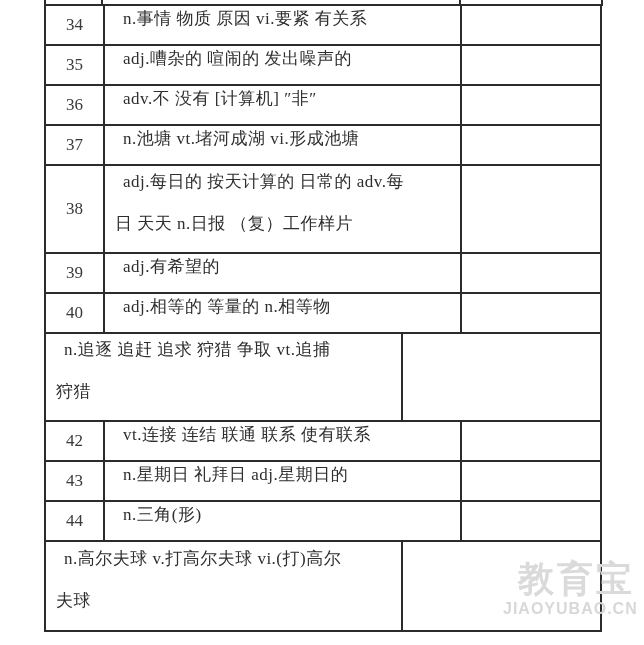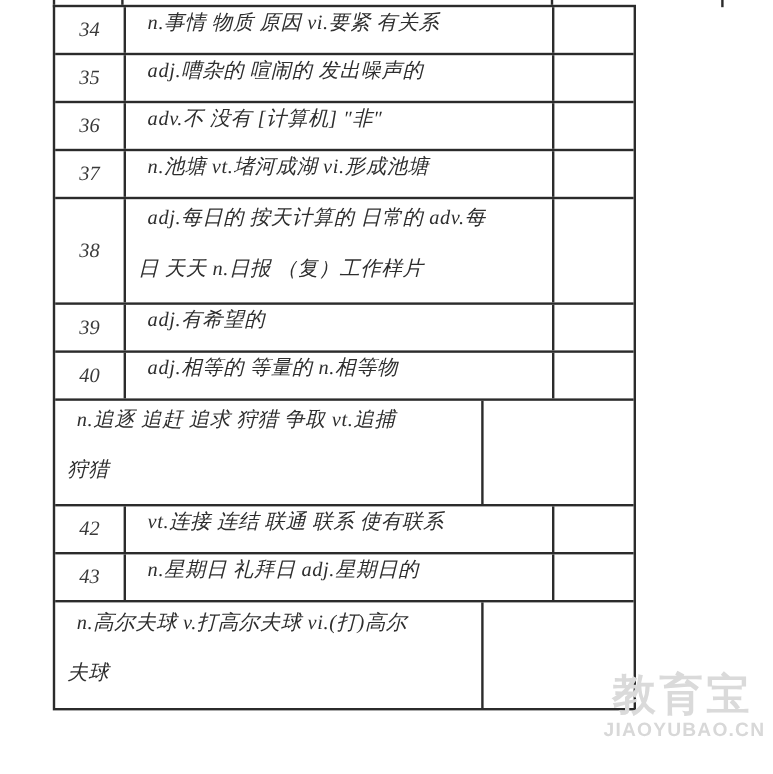--- a/index.html
+++ b/index.html
@@ -11,25 +11,24 @@
     font-family:"Liberation Serif","DejaVu Serif",serif;
     color:#333;
   }
   
   .stub{
     position:absolute;top:0;height:6px;width:2px;background:#2b2b2b;
   }
   .stub.s1{left:44px}.stub.s2{left:101px}.stub.s3{left:459px}.stub.s4{left:601px}
 
   .vocab-table{
-    position:absolute;left:44px;top:4px;width:486px;
+    position:absolute;left:44px;top:4px;width:558px;
     border:2px solid #2b2b2b;
     box-sizing:border-box;
     background:#fff;
-    font-style:italic;
   }
   .row{
     display:flex;
     height:40px;
     border-bottom:2px solid #2b2b2b;
     box-sizing:border-box;
   }
   .row.double{height:88px}
   .row:last-child{border-bottom:none}
 
@@ -57,20 +56,21 @@
   .watermark{
     position:absolute;left:503px;top:561px;width:132px;
     text-align:center;
     pointer-events:none;
     line-height:1;
   }
   .watermark .wm-logo{
     font-size:36px;font-weight:bold;letter-spacing:3px;
     color:#dadada;
     font-family:"Liberation Sans","DejaVu Sans",sans-serif;
+    text-align:right;
   }
   .watermark .wm-url{
     margin-top:4px;
     font-size:16px;font-weight:bold;letter-spacing:1px;
     color:#d8d8d8;
     font-family:"Liberation Sans","DejaVu Sans",sans-serif;
   }
 </style>
 </head>
 <body>
@@ -157,20 +157,27 @@
     </div>
 
     <div class="row">
       <div class="cell-num">43</div>
       <div class="cell-def">
         <div class="def-text">n.星期日 礼拜日 adj.星期日的</div>
       </div>
       <div class="cell-blank"></div>
     </div>
 
+    <div class="row">
+      <div class="cell-num">44</div>
+      <div class="cell-def">
+        <div class="def-text">n.三角(形)</div>
+      </div>
+      <div class="cell-blank"></div>
+    </div>
 
     <div class="row double">
       <div class="cell-def">
         <div class="def-text">n.高尔夫球 v.打高尔夫球 vi.(打)高尔
 夫球</div>
       </div>
       <div class="cell-blank"></div>
     </div>
   </div>
 

